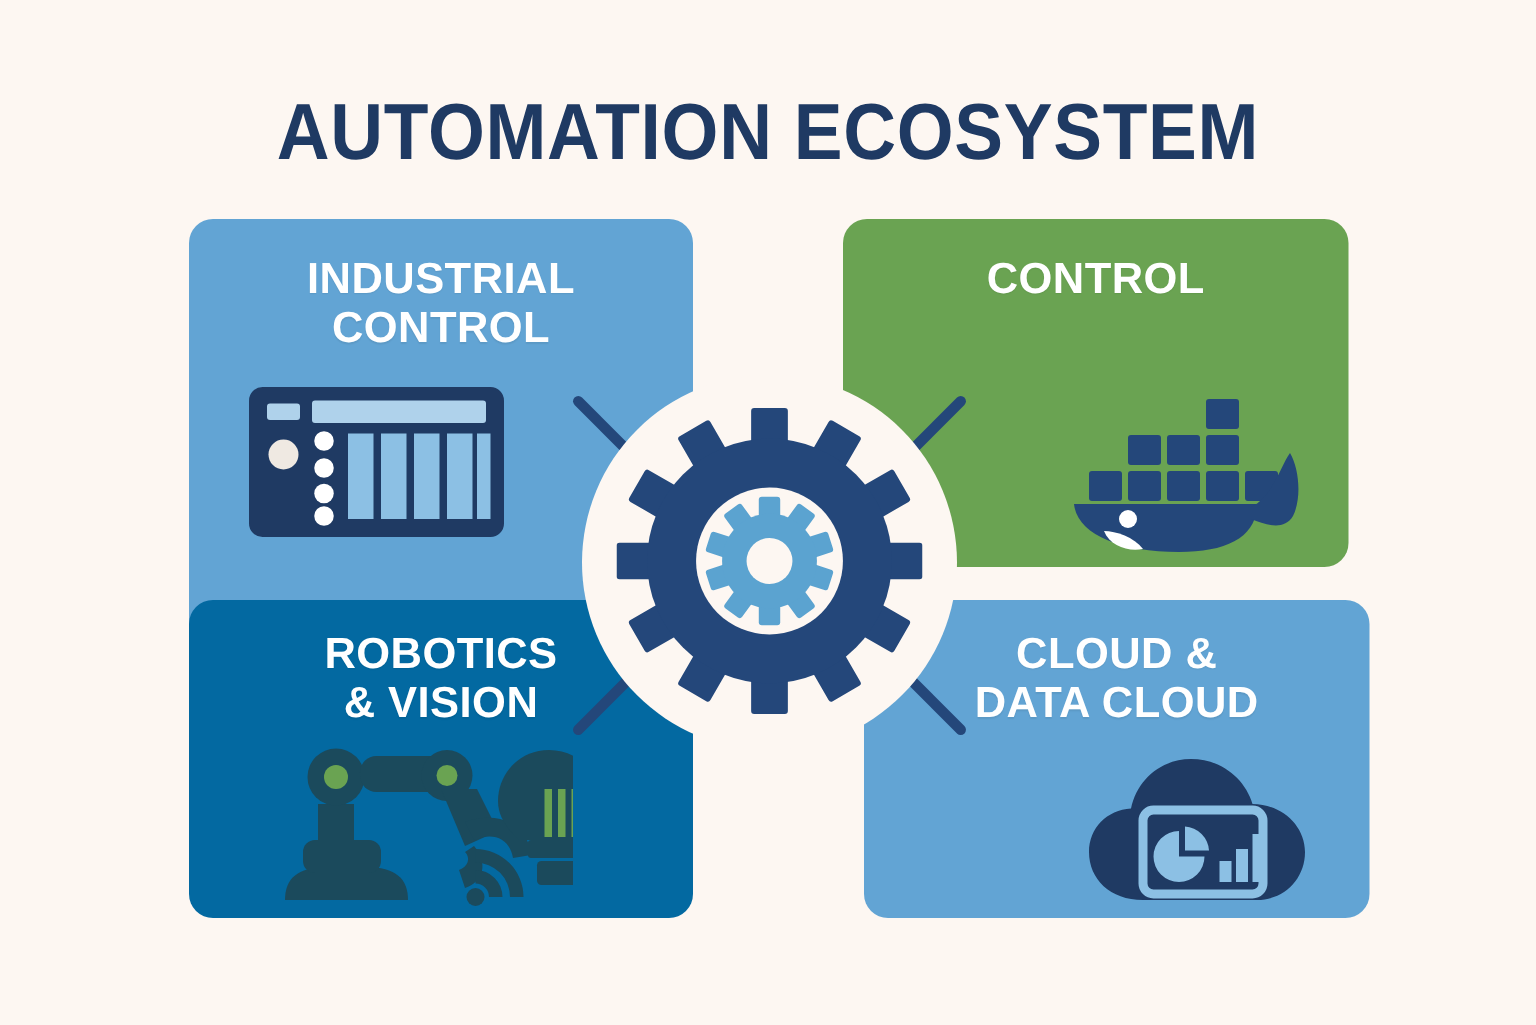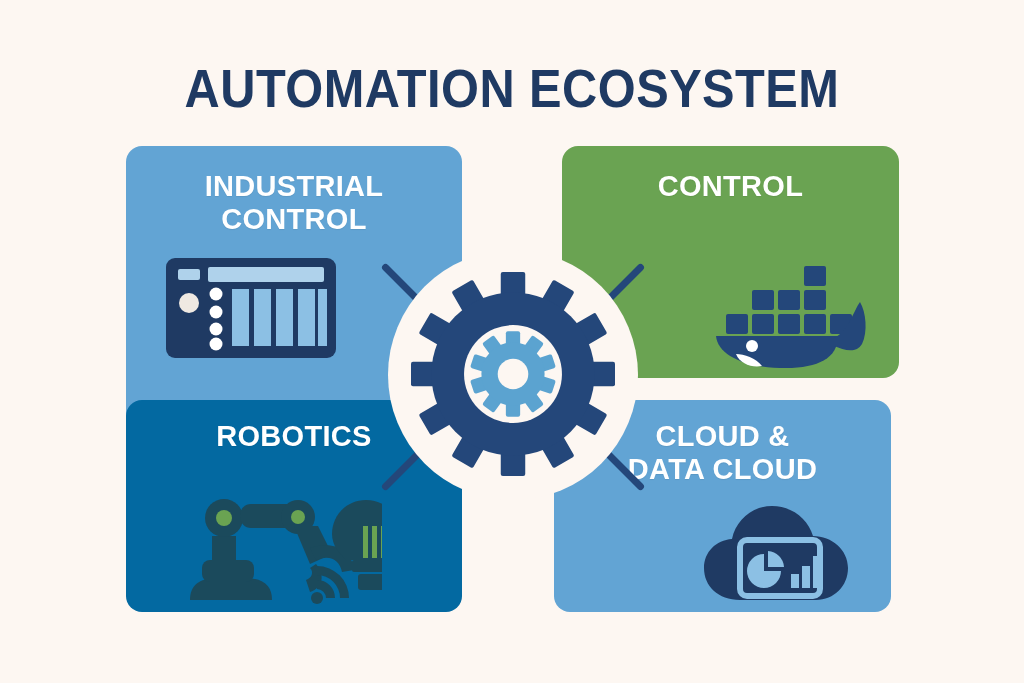--- a/index.html
+++ b/index.html
@@ -65,21 +65,21 @@
     left: 562px; top: 146px;
     width: 337px; height: 232px;
     background: #6AA352;
   }
   #card-robotics-vision {
     left: 126px; top: 400px;
     width: 336px; height: 212px;
     background: #0369a1;
   }
   #card-cloud-data-tools {
-    left: 554px; top: 400px;
+    left: 576px; top: 400px;
     width: 337px; height: 212px;
     background: #62A4D4;
   }
   #card-industrial-control .card-label,
   #card-software-automation .card-label { top: 24px; }
   #card-robotics-vision .card-label,
   #card-cloud-data-tools .card-label { top: 20px; }
 
   .card-icon {
     position: absolute;
@@ -153,20 +153,21 @@
       <path d="M6,82 L128,82 C128,104 108,114 76,114 C36,114 8,102 6,82 Z" fill="#24477A"></path>
       <path d="M124,84 C138,78 144,56 150,48 C156,58 158,78 152,90 C146,100 134,96 124,92 Z" fill="#24477A"></path>
       <circle cx="42" cy="92" r="6" fill="#FFFFFF"></circle>
       <path d="M26,100 C34,100 46,104 52,112 C42,114 30,110 26,100 Z" fill="#FFFFFF"></path>
     </svg>
   </div>
 
   <div class="card" id="card-robotics-vision">
     <div class="card-label">
       <span>ROBOTICS</span>
+      <span class="l2">&amp; VISION</span>
     </div>
     <svg class="card-icon" style="left:56px; top:92px;" width="200" height="115" viewBox="0 0 200 115">
       <g fill="#1B4A5C">
 
         <path d="M8,108 C8,94 16,86 36,86 L62,86 C82,86 90,94 90,108 Z"></path>
         <rect x="20" y="68" width="52" height="22" rx="8"></rect>
 
         <path d="M30,74 L30,44 L54,44 L54,74 Z"></path>
         <circle cx="42" cy="26" r="19"></circle>
         <circle cx="42" cy="26" r="8" fill="#6AA352"></circle>

